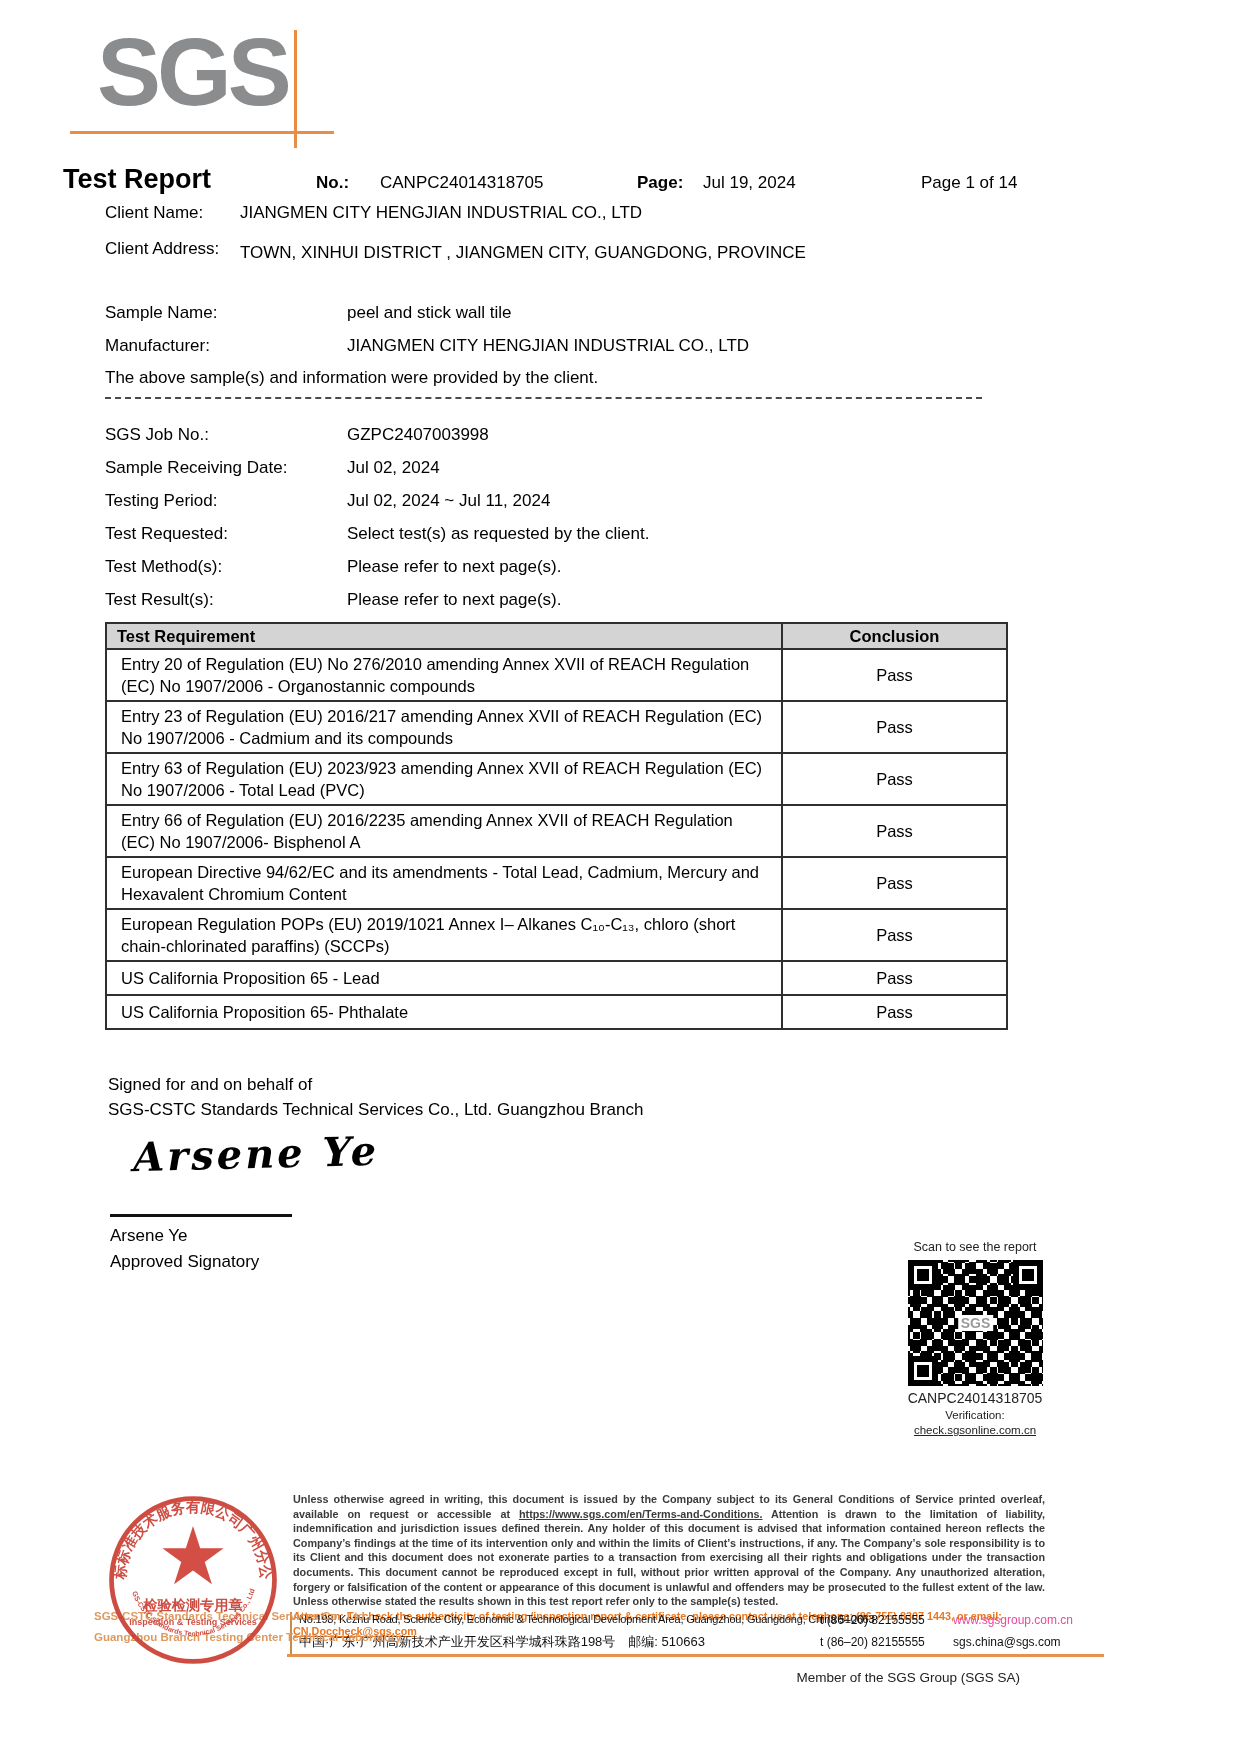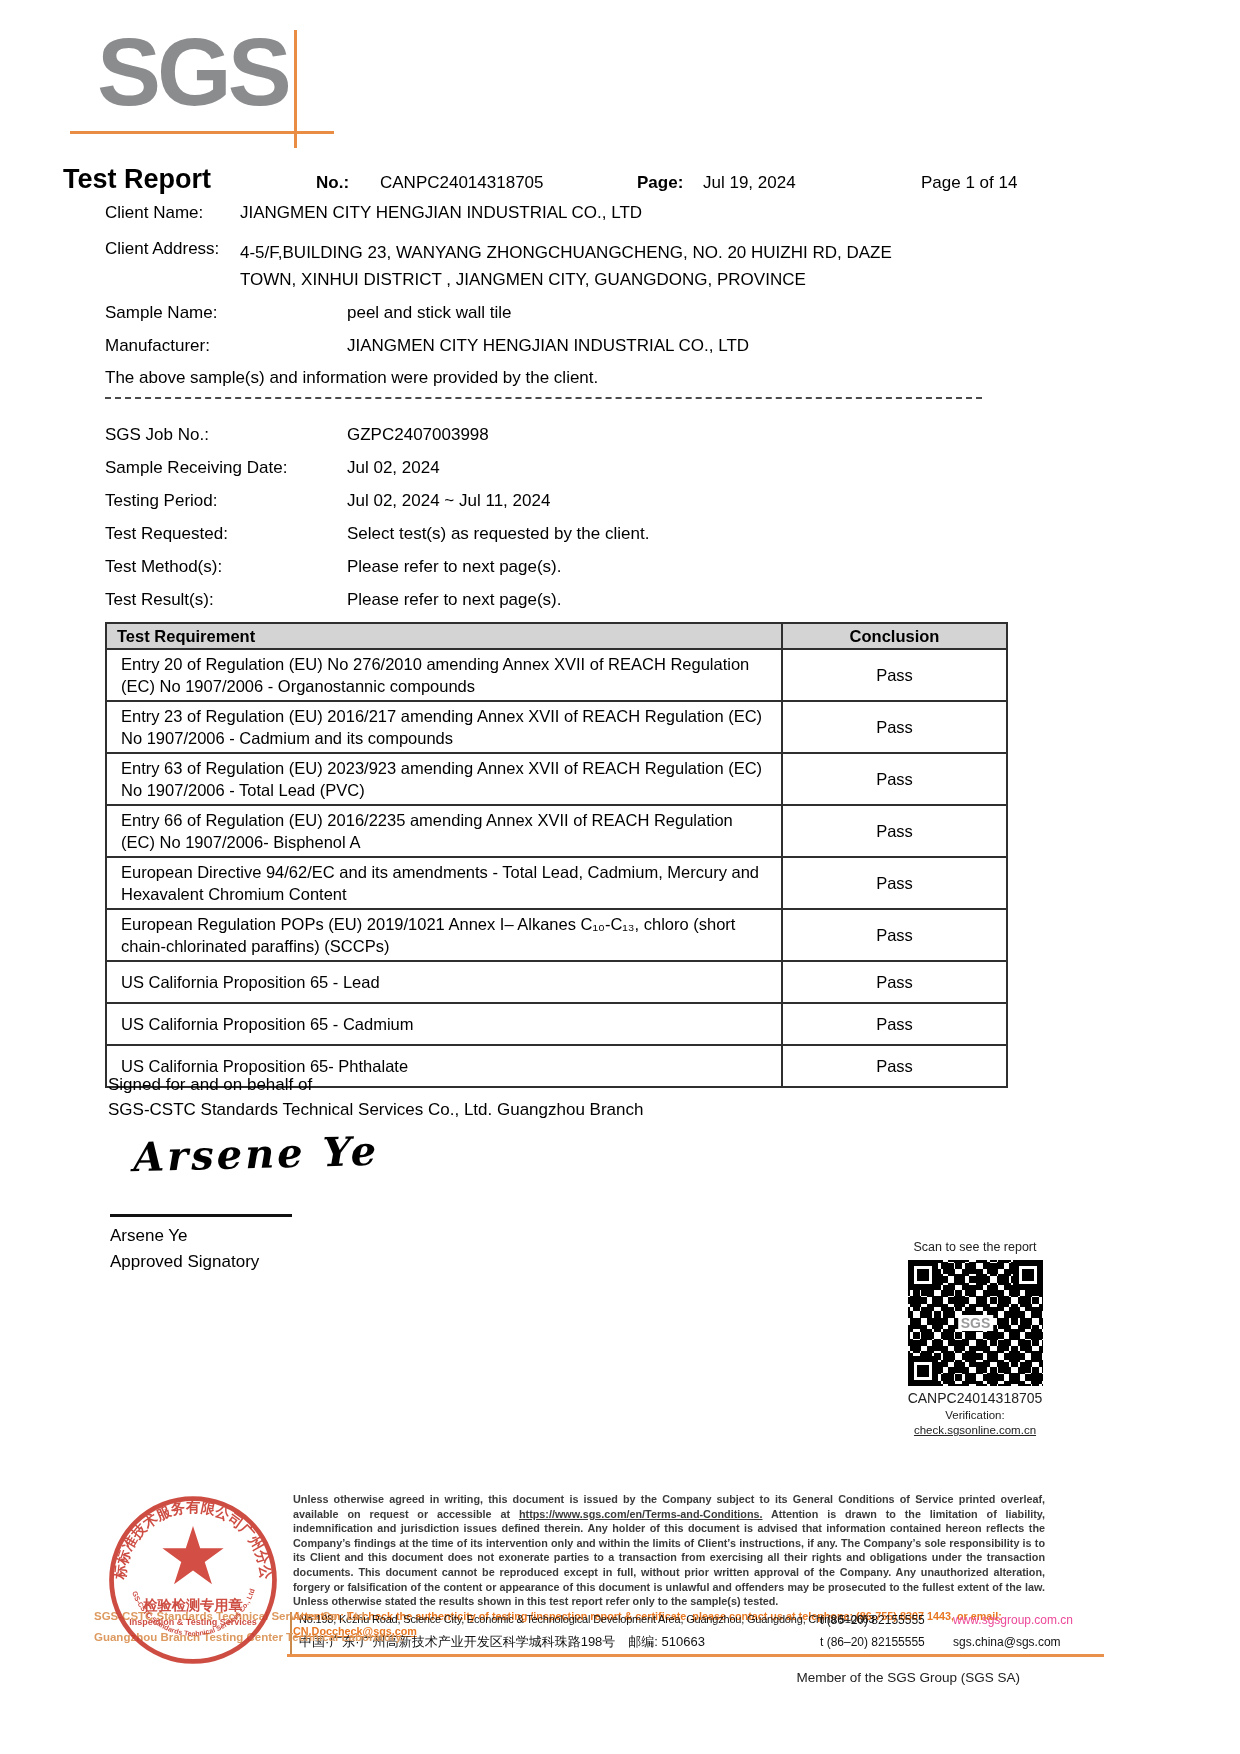--- a/index.html
+++ b/index.html
@@ -23,21 +23,21 @@
   .val { position:absolute; font-size:17px; }
   .addr-val { line-height:27px; }
   .dashes { position:absolute; left:105px; top:397px; width:877px; border-top:2px dashed #4a4a4a; }
   
   table.req { position:absolute; left:105px; top:622px; width:901px; border-collapse:collapse; table-layout:fixed; }
   table.req th, table.req td { border:2px solid #2f2f2f; font-size:16.5px; }
   table.req th { background:#d4d4d4; height:26px; text-align:left; padding-left:10px; }
   table.req th.concl { text-align:center; padding-left:0; }
   table.req td.reqcell { padding:3px 14px; line-height:22px; height:44px; }
   table.req td.passcell { text-align:center; }
-  table.req tr.tall td { height:42px; }
+  table.req tr.tall td { height:34px; }
   
   .signedfor { position:absolute; left:108px; top:1072px; font-size:17px; line-height:25px; }
   .sig-script { position:absolute; left:133px; top:1130px; font-family:"DejaVu Serif","Liberation Serif",serif;
     font-style:italic; font-weight:bold; font-size:40px; letter-spacing:3px; transform:rotate(-1.5deg); }
   .sig-line { position:absolute; left:110px; top:1214px; width:182px; border-top:3px solid #111; }
   .sig-name { position:absolute; left:110px; top:1226px; font-size:17px; }
   .sig-title { position:absolute; left:110px; top:1252px; font-size:17px; }
   
   .qr-label { position:absolute; left:880px; top:1240px; width:190px; text-align:center; font-size:12.5px; color:#222; }
   .qr { position:absolute; left:908px; top:1260px; width:135px; height:126px; background:#fff; }
@@ -86,21 +86,20 @@
   <span class="hdr" style="left:380px;">CANPC24014318705</span>
   <span class="hdr b" style="left:637px;">Page:</span>
   <span class="hdr" style="left:703px;">Jul 19, 2024</span>
   <span class="hdr" style="left:921px;">Page 1 of 14</span>
 
   <span class="lbl" style="top:203px;">Client Name:</span>
   <span class="val" style="left:240px; top:203px;">JIANGMEN CITY HENGJIAN INDUSTRIAL CO., LTD</span>
 
   <span class="lbl" style="top:239px;">Client Address:</span>
   <div class="val addr-val" style="left:240px; top:239px;">
-    <div>4-5/F,BUILDING 23, WANYANG ZHONGCHUANGCHENG, NO. 20 HUIZHI RD, DAZE</div>
     <div>TOWN, XINHUI DISTRICT , JIANGMEN CITY, GUANGDONG, PROVINCE</div>
   </div>
 
   <span class="lbl" style="top:303px;">Sample Name:</span>
   <span class="val" style="left:347px; top:303px;">peel and stick wall tile</span>
 
   <span class="lbl" style="top:336px;">Manufacturer:</span>
   <span class="val" style="left:347px; top:336px;">JIANGMEN CITY HENGJIAN  INDUSTRIAL CO., LTD</span>
 
   <span class="lbl" style="top:368px;">The above sample(s) and information were provided by the client.</span>
@@ -149,24 +148,20 @@
     <tr>
       <td class="reqcell">European Directive 94/62/EC and its amendments - Total Lead, Cadmium, Mercury and Hexavalent Chromium Content</td>
       <td class="passcell">Pass</td>
     </tr>
     <tr>
       <td class="reqcell">European Regulation POPs (EU) 2019/1021 Annex I– Alkanes C₁₀-C₁₃, chloro (short chain-chlorinated paraffins) (SCCPs)</td>
       <td class="passcell">Pass</td>
     </tr>
     <tr class="tall">
       <td class="reqcell">US California Proposition 65 - Lead</td>
-      <td class="passcell">Pass</td>
-    </tr>
-    <tr class="tall">
-      <td class="reqcell">US California Proposition 65 - Cadmium</td>
       <td class="passcell">Pass</td>
     </tr>
     <tr class="tall">
       <td class="reqcell">US California Proposition 65- Phthalate</td>
       <td class="passcell">Pass</td>
     </tr>
   </tbody>
     </table>
 
   <div class="signedfor">

